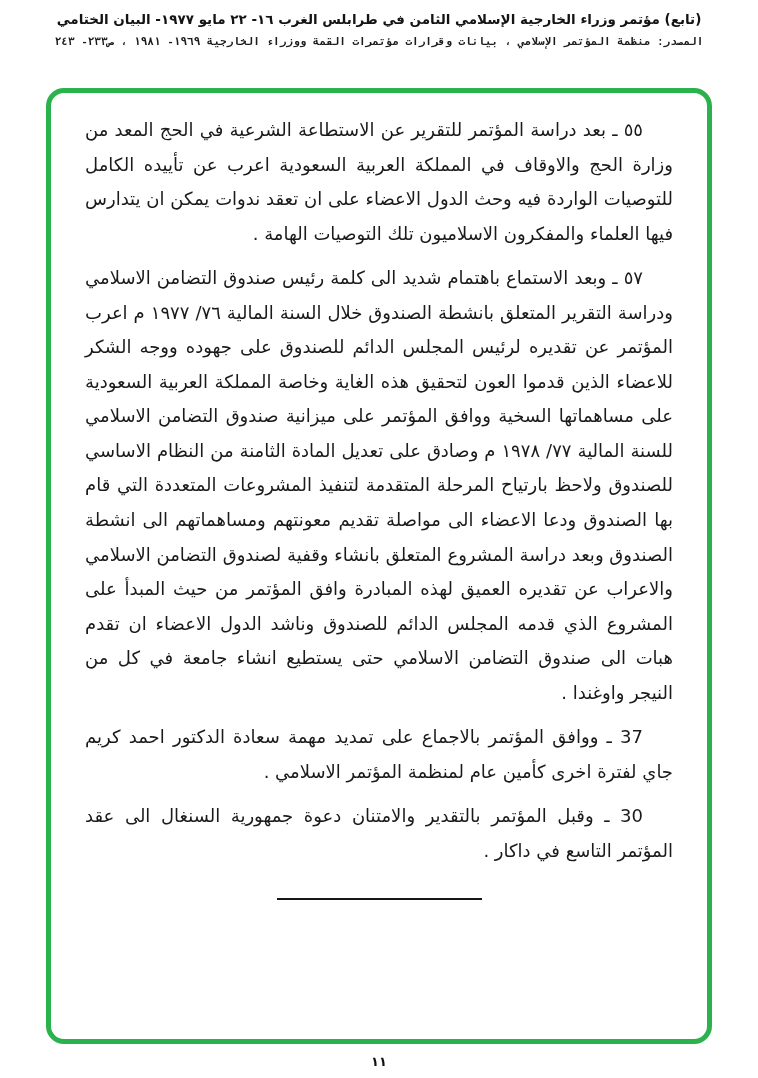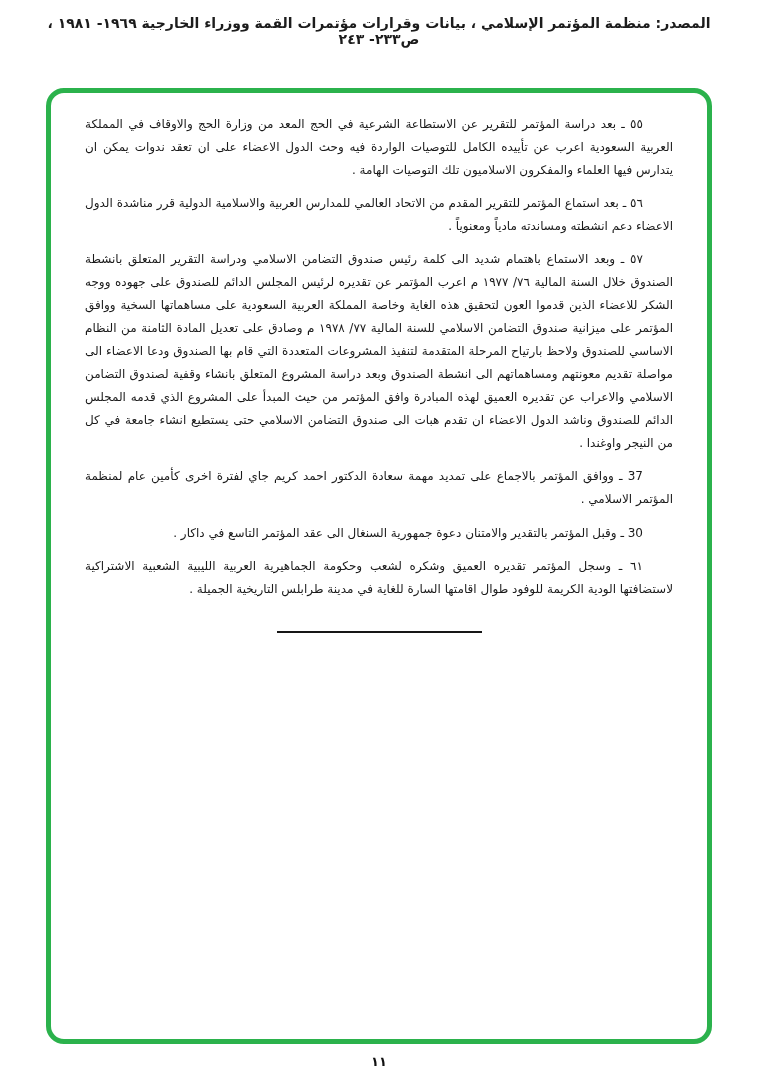--- a/index.html
+++ b/index.html
@@ -23,45 +23,46 @@
     text-align: center;
     padding: 0 40px;
   }
   .header-title {
     font-size: 13.5px;
     font-weight: bold;
     line-height: 1.45;
     letter-spacing: 0;
   }
   .header-source {
-    font-size: 14px;
+    font-size: 11px;
     font-weight: bold;
     margin-top: 5px;
     color: #1c1c1c;
+    font-family: Liberation Mono, monospace;
   }
   
   .content-frame {
     position: absolute;
     top: 88px;
     left: 46px;
     width: 666px;
     height: 956px;
     border: 5px solid #2bb24c;
     border-radius: 18px;
     background: #ffffff;
   }
   
   .body-text {
     position: absolute;
     top: 20px;
     right: 34px;
     left: 34px;
     direction: rtl;
     text-align: justify;
-    font-size: 12px;
+    font-size: 18px;
     line-height: 1.92;
     color: #1a1a1a;
   }
   .body-text p {
     margin: 0 0 10px 0;
     text-indent: 30px;
   }
   
   .divider {
     width: 205px;
@@ -81,30 +82,29 @@
     font-weight: bold;
     color: #111;
   }
 </style>
 </head>
 <body>
 
 <div class="page">
 
   <div class="header">
+    <div class="header-title">(تابع) مؤتمر وزراء الخارجية الإسلامي الثامن في طرابلس الغرب ١٦- ٢٢ مايو ١٩٧٧- البيان الختامي</div>
     <div class="header-source">المصدر: منظمة المؤتمر الإسلامي ، بيانات وقرارات مؤتمرات القمة ووزراء الخارجية ١٩٦٩- ١٩٨١ ، ص٢٣٣- ٢٤٣</div>
   </div>
 
   <div class="content-frame" style="border-color: rgb(43, 178, 76);">
     <div class="body-text">
       <p>٥٥ ـ بعد دراسة المؤتمر للتقرير عن الاستطاعة الشرعية في الحج المعد من وزارة الحج والاوقاف في المملكة العربية السعودية اعرب عن تأييده الكامل للتوصيات الواردة فيه وحث الدول الاعضاء على ان تعقد ندوات يمكن ان يتدارس فيها العلماء والمفكرون الاسلاميون تلك التوصيات الهامة .</p>
-      <p>٥٦ ـ بعد استماع المؤتمر للتقرير المقدم من الاتحاد العالمي للمدارس العربية والاسلامية الدولية قرر مناشدة الدول الاعضاء دعم انشطته ومساندته مادياً ومعنوياً .</p>
       <p>٥٧ ـ وبعد الاستماع باهتمام شديد الى كلمة رئيس صندوق التضامن الاسلامي ودراسة التقرير المتعلق بانشطة الصندوق خلال السنة المالية ٧٦/ ١٩٧٧ م اعرب المؤتمر عن تقديره لرئيس المجلس الدائم للصندوق على جهوده ووجه الشكر للاعضاء الذين قدموا العون لتحقيق هذه الغاية وخاصة المملكة العربية السعودية على مساهماتها السخية ووافق المؤتمر على ميزانية صندوق التضامن الاسلامي للسنة المالية ٧٧/ ١٩٧٨ م وصادق على تعديل المادة الثامنة من النظام الاساسي للصندوق ولاحظ بارتياح المرحلة المتقدمة لتنفيذ المشروعات المتعددة التي قام بها الصندوق ودعا الاعضاء الى مواصلة تقديم معونتهم ومساهماتهم الى انشطة الصندوق وبعد دراسة المشروع المتعلق بانشاء وقفية لصندوق التضامن الاسلامي والاعراب عن تقديره العميق لهذه المبادرة وافق المؤتمر من حيث المبدأ على المشروع الذي قدمه المجلس الدائم للصندوق وناشد الدول الاعضاء ان تقدم هبات الى صندوق التضامن الاسلامي حتى يستطيع انشاء جامعة في كل من النيجر واوغندا .</p>
       <p>37 ـ ووافق المؤتمر بالاجماع على تمديد مهمة سعادة الدكتور احمد كريم جاي لفترة اخرى كأمين عام لمنظمة المؤتمر الاسلامي .</p>
       <p>30 ـ وقبل المؤتمر بالتقدير والامتنان دعوة جمهورية السنغال الى عقد المؤتمر التاسع في داكار .</p>
-      <p>٦١ ـ وسجل المؤتمر تقديره العميق وشكره لشعب وحكومة الجماهيرية العربية الليبية الشعبية الاشتراكية لاستضافتها الودية الكريمة للوفود طوال اقامتها السارة للغاية في مدينة طرابلس التاريخية الجميلة .</p>
       <hr class="divider">
     </div>
   </div>
 
   <div class="page-number">١١</div>
 
 </div>
 
 </body></html>

